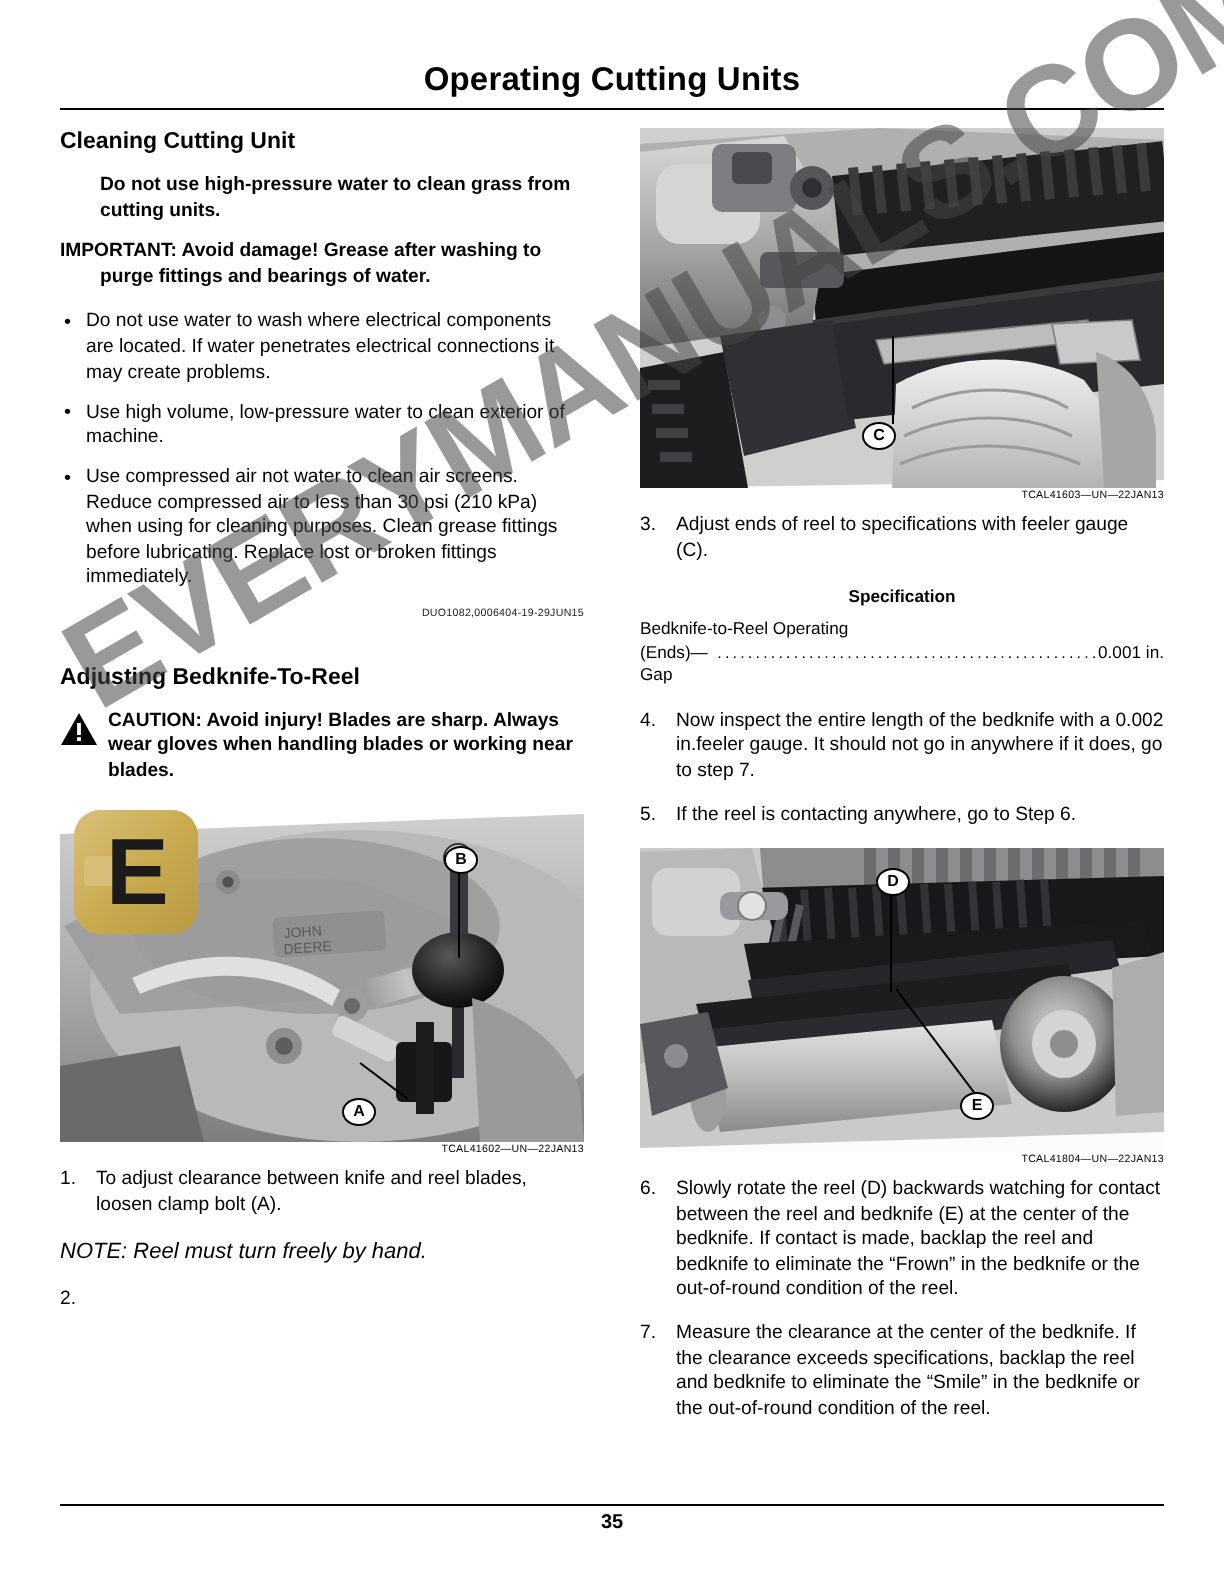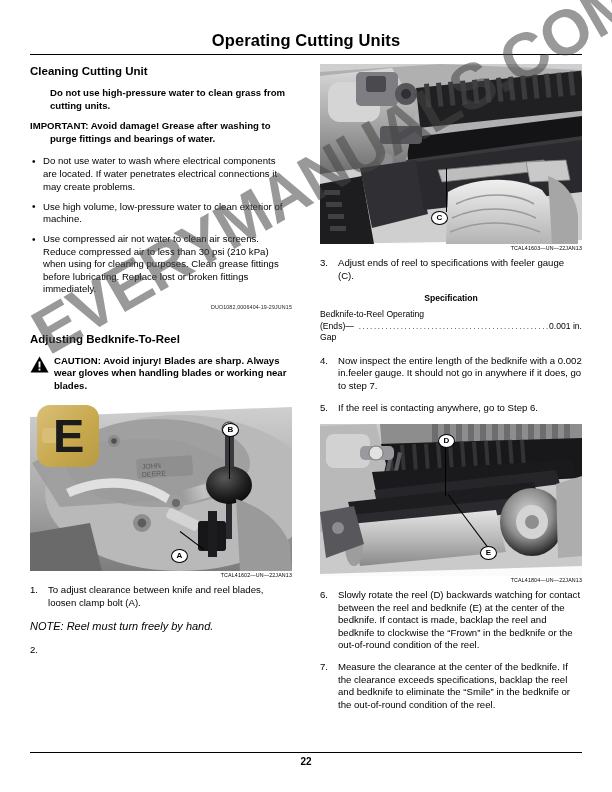--- a/index.html
+++ b/index.html
@@ -608,31 +608,31 @@
       <div class="callout" style="left:118px;top:10px;">D</div>
 
       <div class="leader" style="left:128px;top:70px;width:68px;height:1.2px;transform:rotate(53deg);transform-origin:left center;"></div>
       <div class="callout" style="left:160px;top:122px;">E</div>
     </div>
     <div class="fig-cap">TCAL41804—UN—22JAN13</div>
 
     <ol class="steps" style="margin-top:6px">
       <li class="step">
         <span class="num">6.</span>
-        <span>Slowly rotate the reel (D) backwards watching for contact between the reel and bedknife (E) at the center of the bedknife. If contact is made, backlap the reel and bedknife to clockwise the “Frown” in the bedknife or the out-of-round condition of the reel.</span>
+        <span>Slowly rotate the reel (D) backwards watching for contact between the reel and bedknife (E) at the center of the bedknife. If contact is made, backlap the reel and bedknife to eliminate the “Frown” in the bedknife or the out-of-round condition of the reel.</span>
       </li>
       <li class="step">
         <span class="num">7.</span>
         <span>Measure the clearance at the center of the bedknife. If the clearance exceeds specifications, backlap the reel and bedknife to eliminate the “Smile” in the bedknife or the out-of-round condition of the reel.</span>
       </li>
     </ol>
   </div>
 
   <div class="watermark">EVERYMANUALS.COM</div>
   <div class="wm-badge">
     <span class="slot"></span>
     <span class="e">E</span>
   </div>
 
   <div class="footer-rule"></div>
-  <div class="page-num">22</div>
+  <div class="page-num">35</div>
 
 </div>
 
 </body></html>

